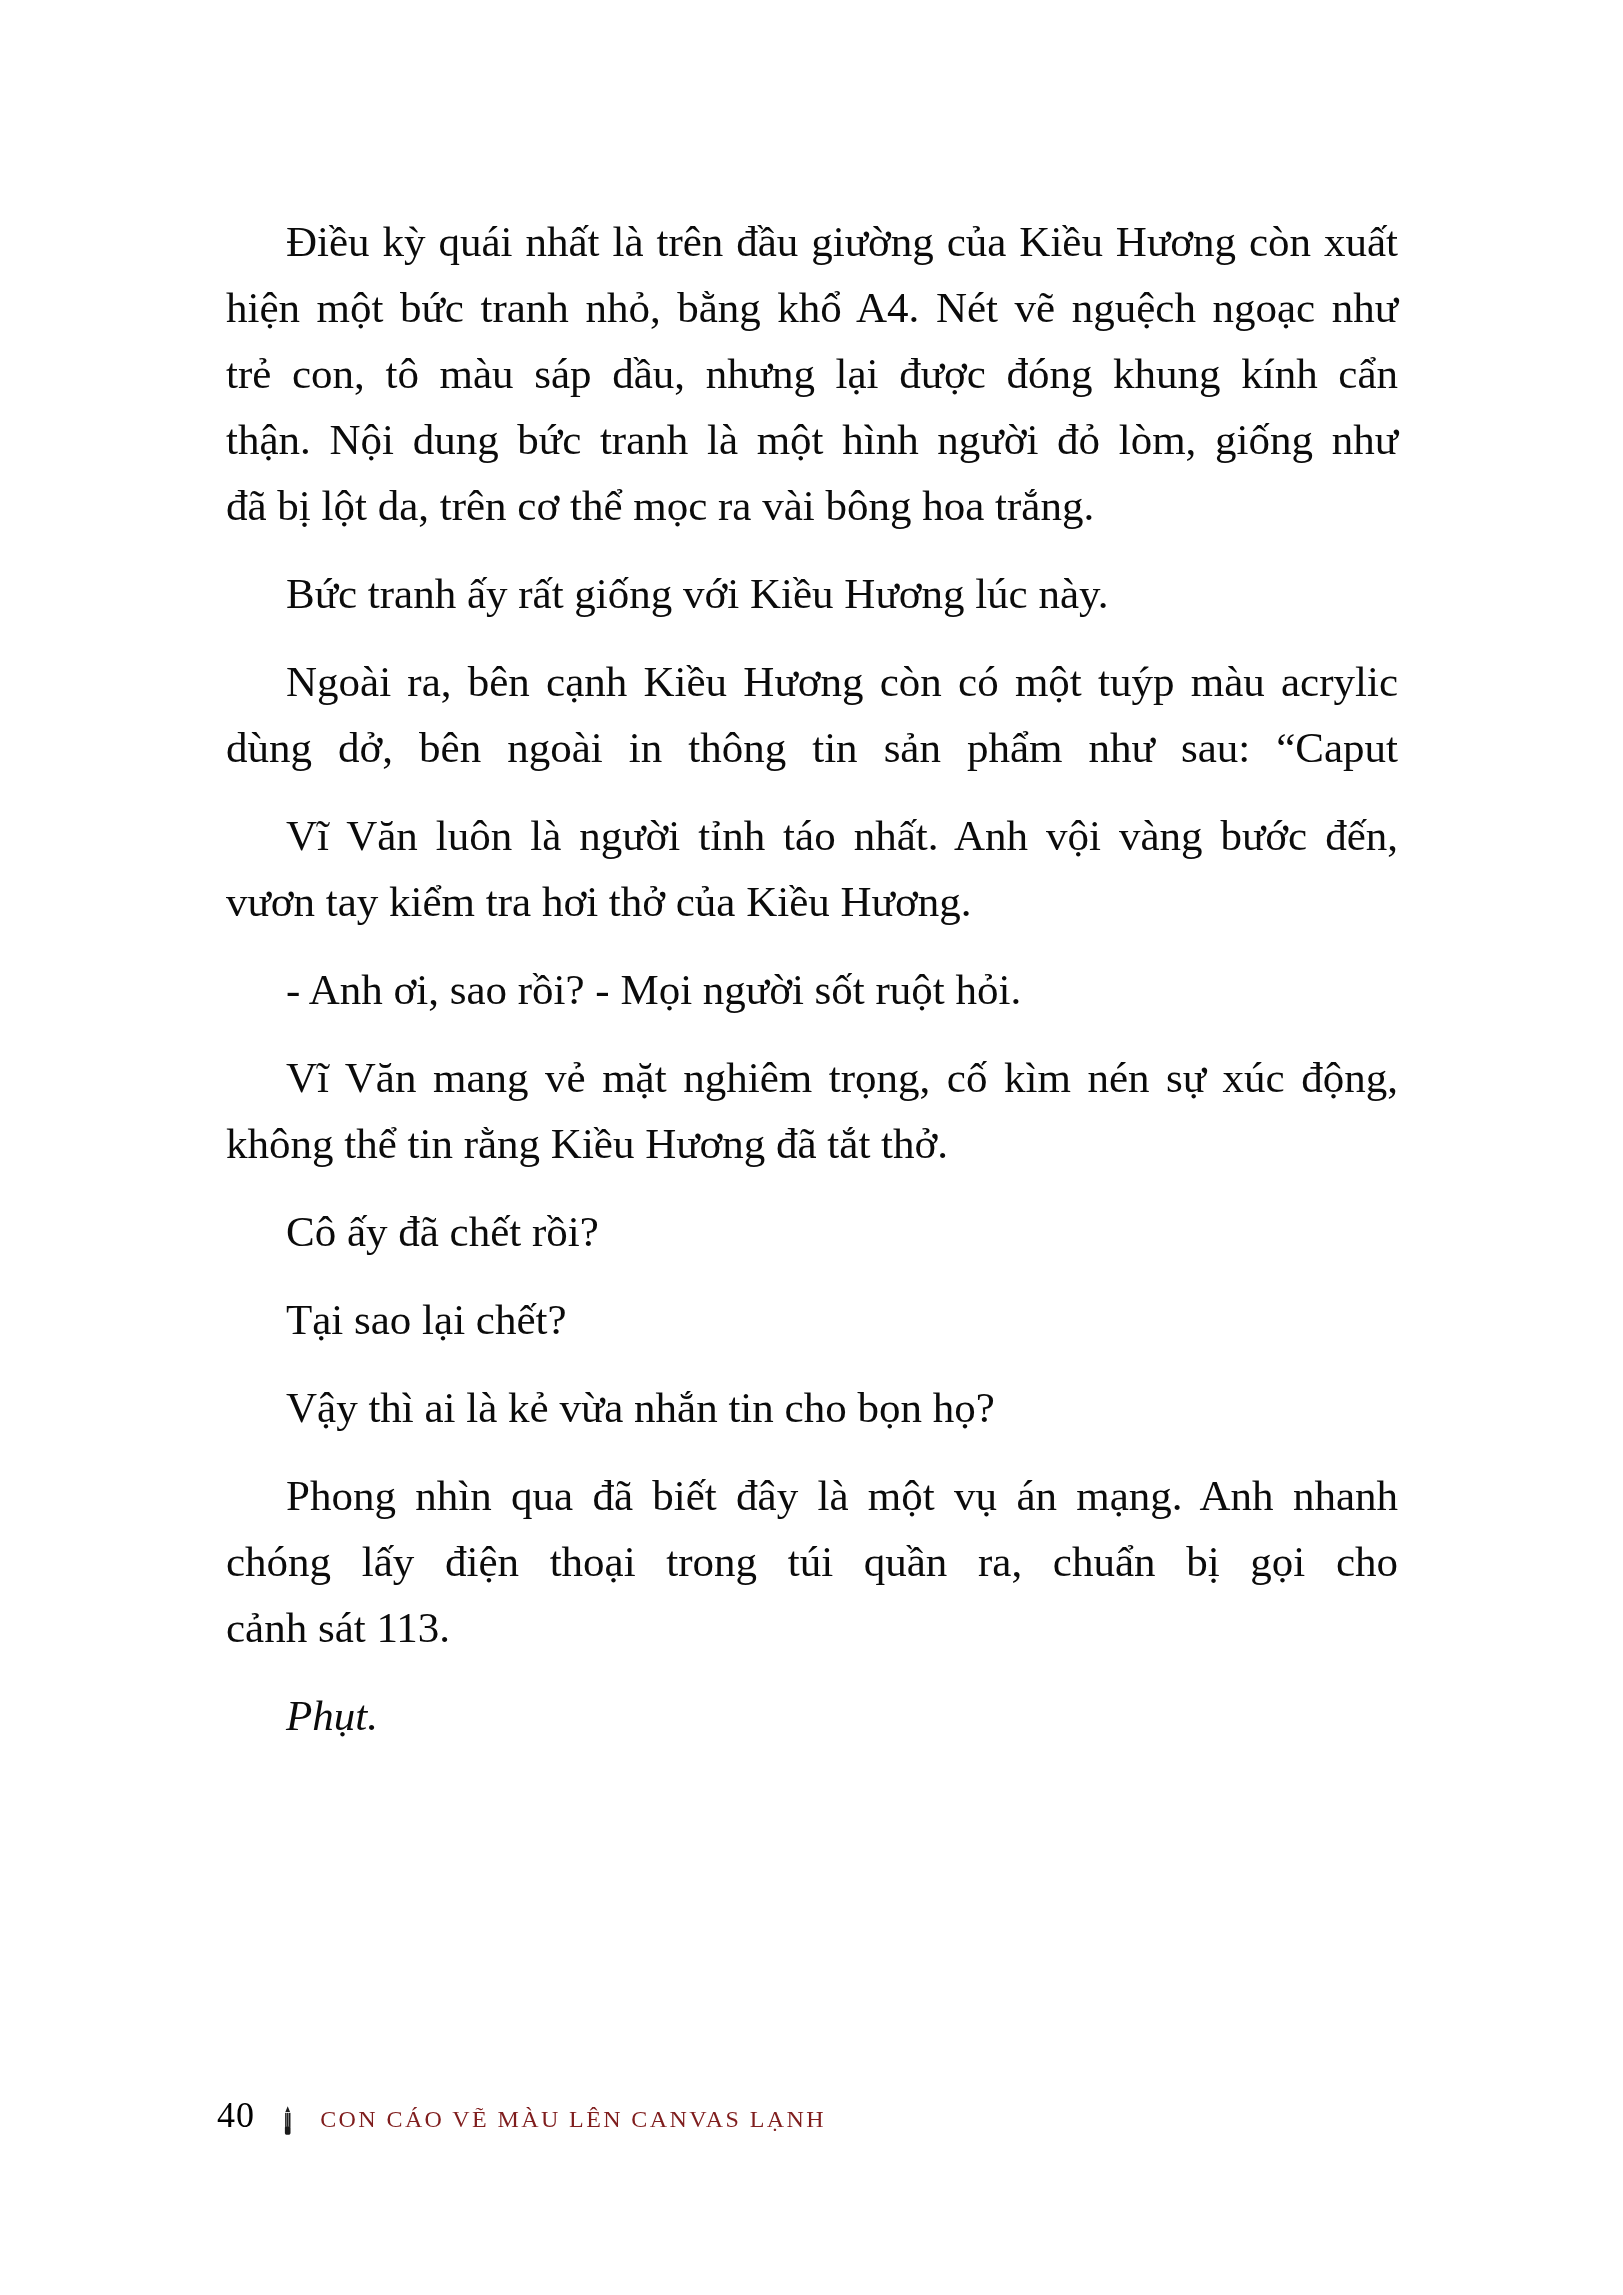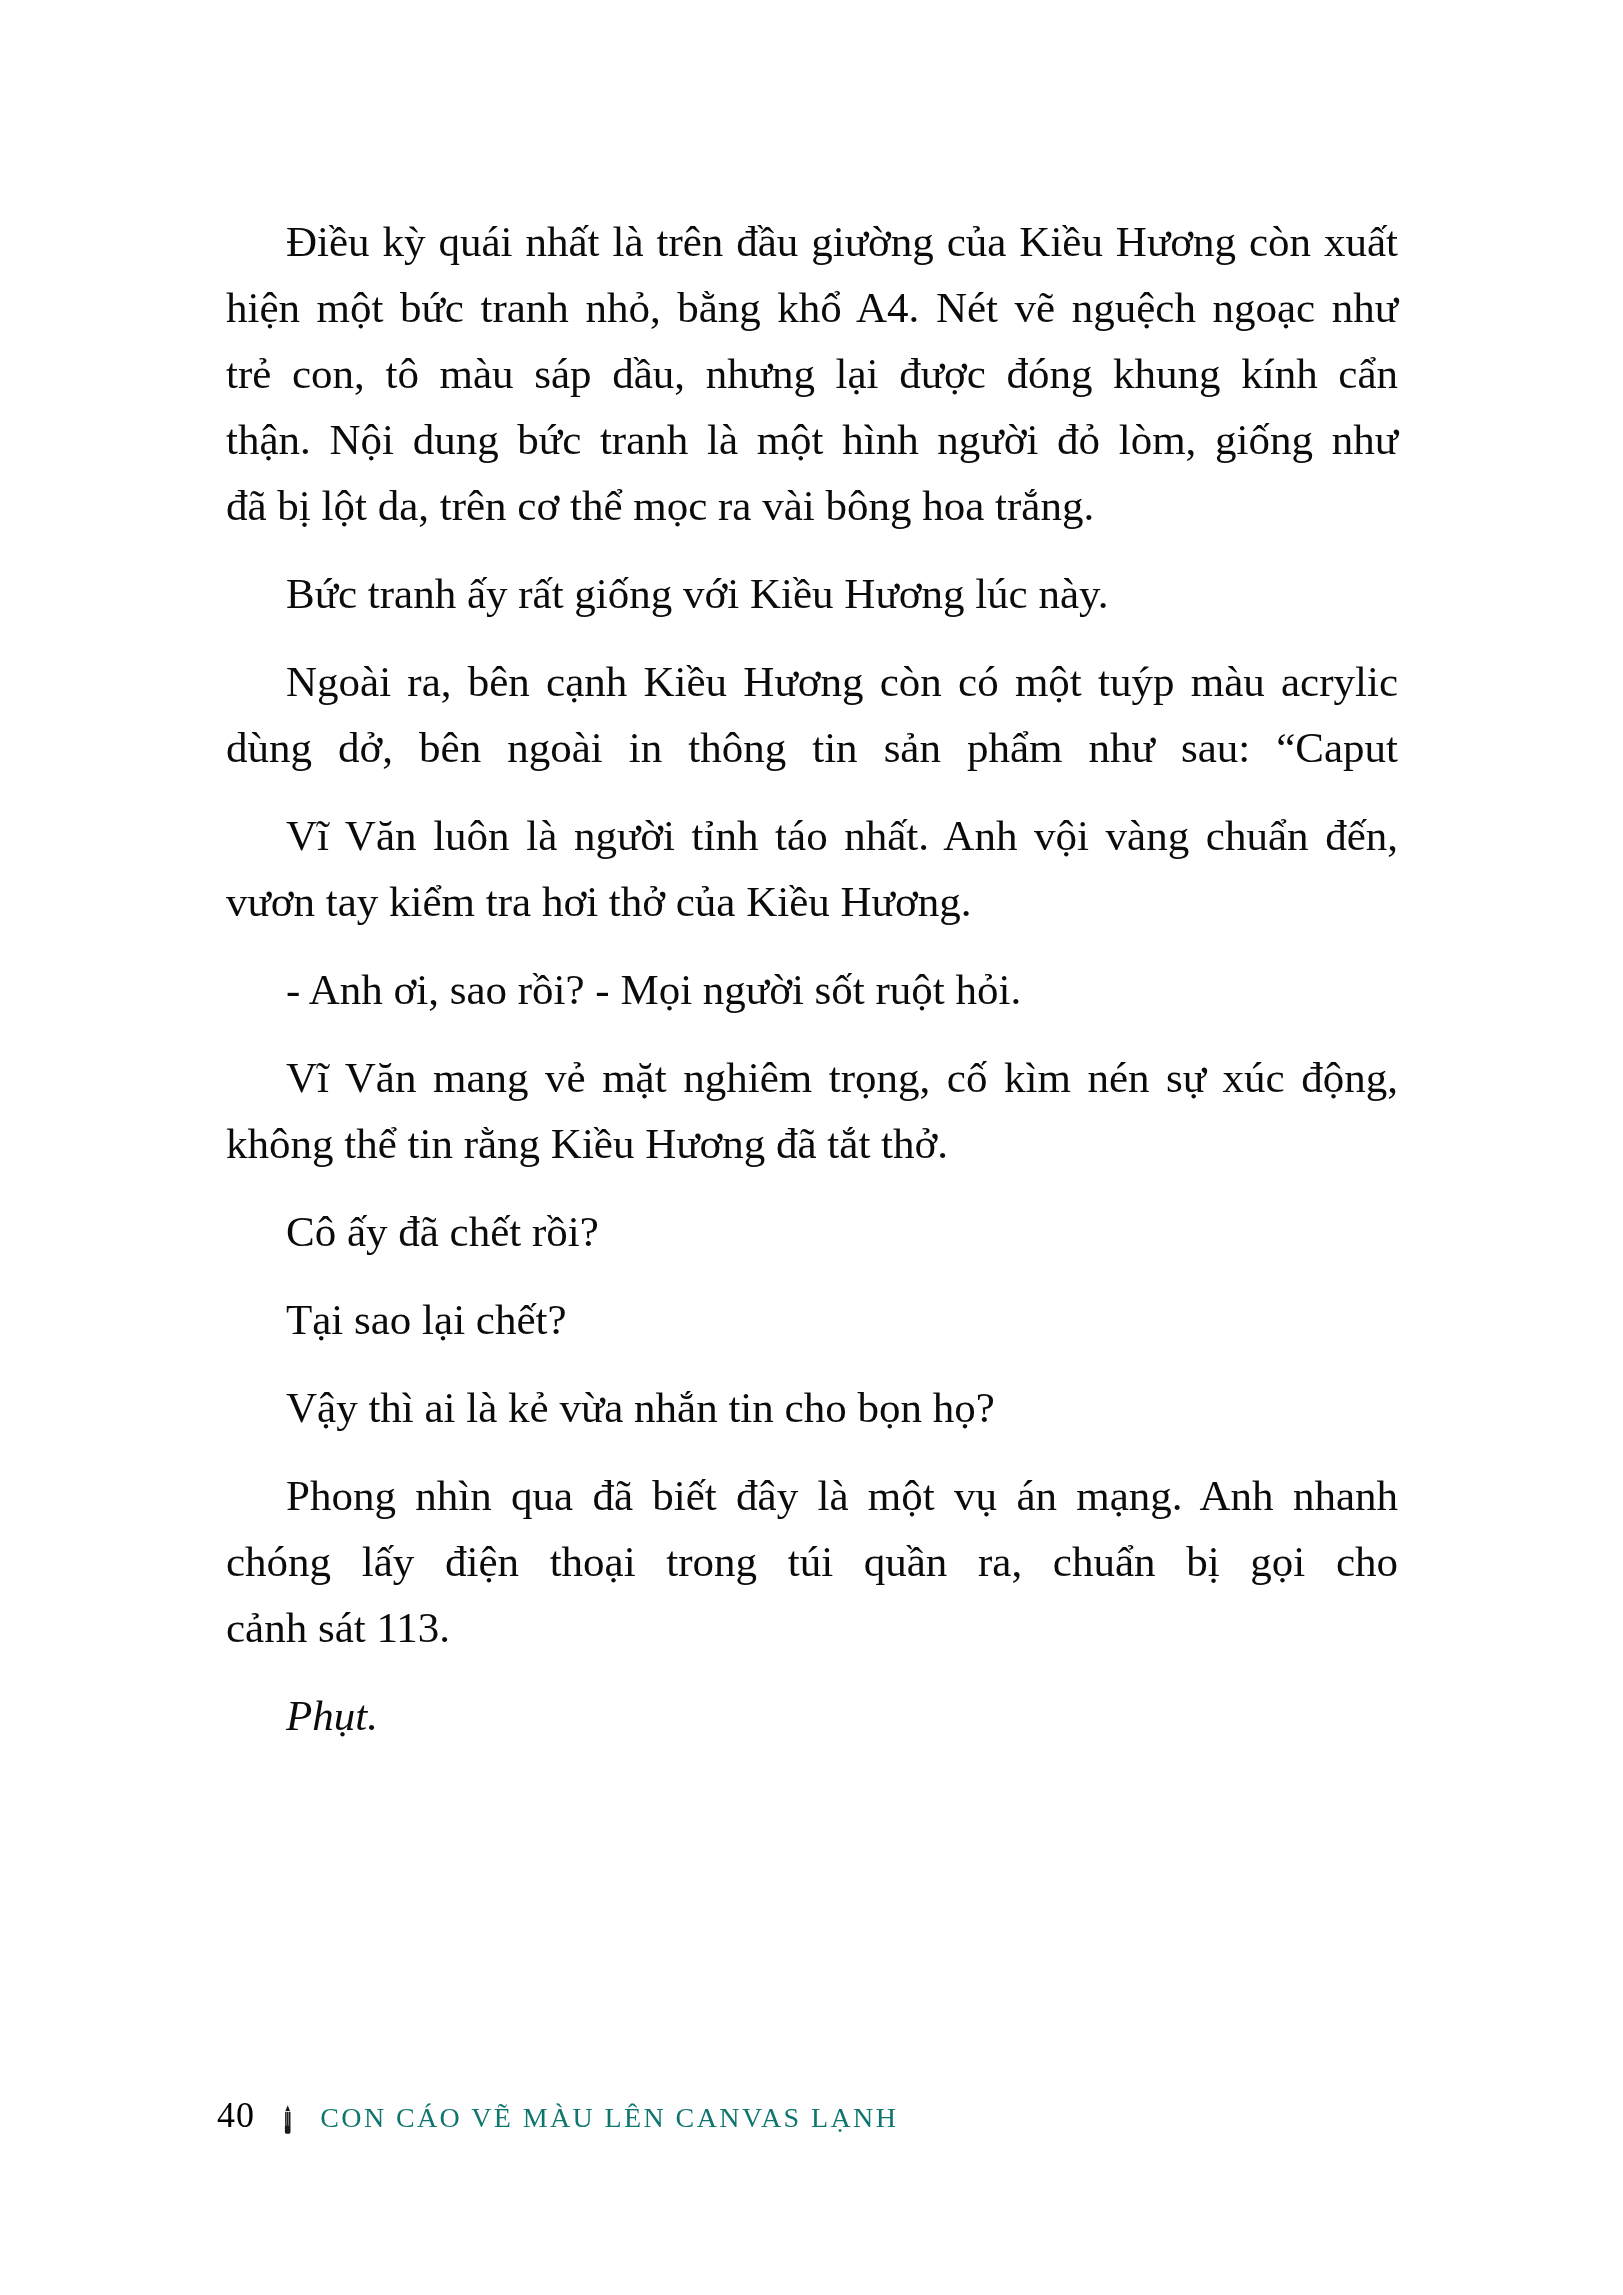--- a/index.html
+++ b/index.html
@@ -64,24 +64,24 @@
   .sep-icon {
     display: inline-block;
     width: 11.4px;
     height: 30px;
     margin: 0 26.5px 0 27.5px;
     align-self: center;
     transform: translateY(2.8px);
   }
   .sep-icon svg { display: block; }
   .running-title {
-    font-size: 28px;
+    font-size: 24px;
     line-height: 43px;
     letter-spacing: 2.4px;
-    color: #0f766e;
+    color: #7f1d1d;
   }
 </style>
 </head>
 <body>
 
 <div class="page">
 
   <main class="text-block">
       <div class="paragraph">
         <div class="line fill first">Điều kỳ quái nhất là trên đầu giường của Kiều Hương còn xuất</div>
@@ -91,21 +91,21 @@
         <div class="line">đã bị lột da, trên cơ thể mọc ra vài bông hoa trắng.</div>
       </div>
       <div class="paragraph">
         <div class="line first">Bức tranh ấy rất giống với Kiều Hương lúc này.</div>
       </div>
       <div class="paragraph">
         <div class="line fill first">Ngoài ra, bên cạnh Kiều Hương còn có một tuýp màu acrylic</div>
         <div class="line fill">dùng dở, bên ngoài in thông tin sản phẩm như sau: “Caput</div>
       </div>
       <div class="paragraph">
-        <div class="line fill first">Vĩ Văn luôn là người tỉnh táo nhất. Anh vội vàng chuẩn đến,</div>
+        <div class="line fill first">Vĩ Văn luôn là người tỉnh táo nhất. Anh vội vàng bước đến,</div>
         <div class="line">vươn tay kiểm tra hơi thở của Kiều Hương.</div>
       </div>
       <div class="paragraph">
         <div class="line first">- Anh ơi, sao rồi? - Mọi người sốt ruột hỏi.</div>
       </div>
       <div class="paragraph">
         <div class="line fill first">Vĩ Văn mang vẻ mặt nghiêm trọng, cố kìm nén sự xúc động,</div>
         <div class="line">không thể tin rằng Kiều Hương đã tắt thở.</div>
       </div>
       <div class="paragraph">

